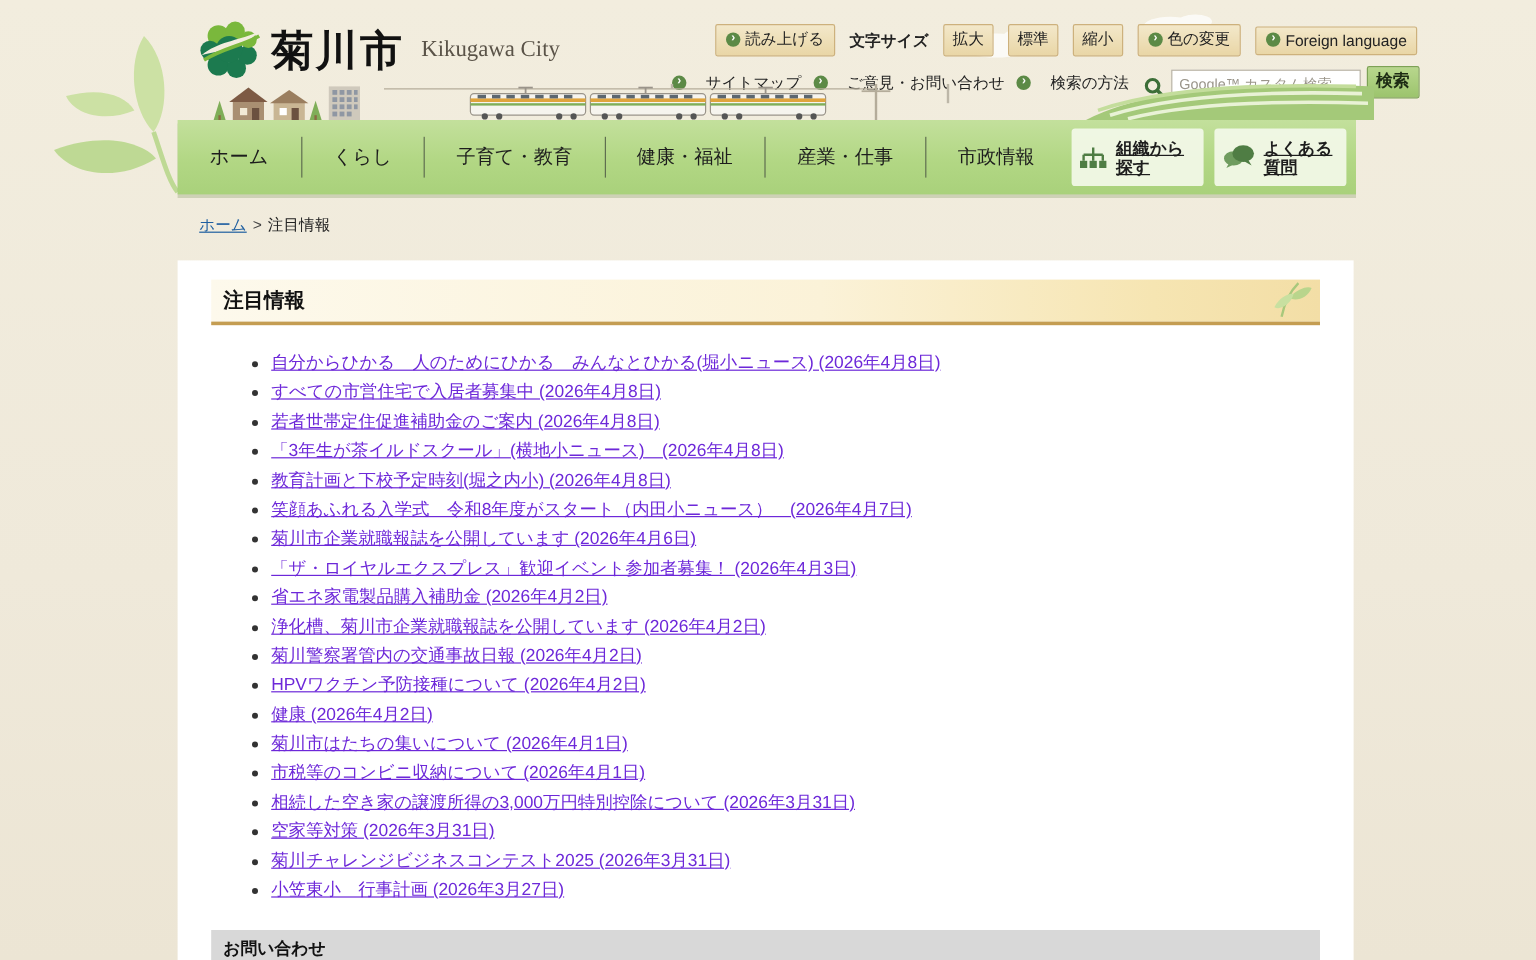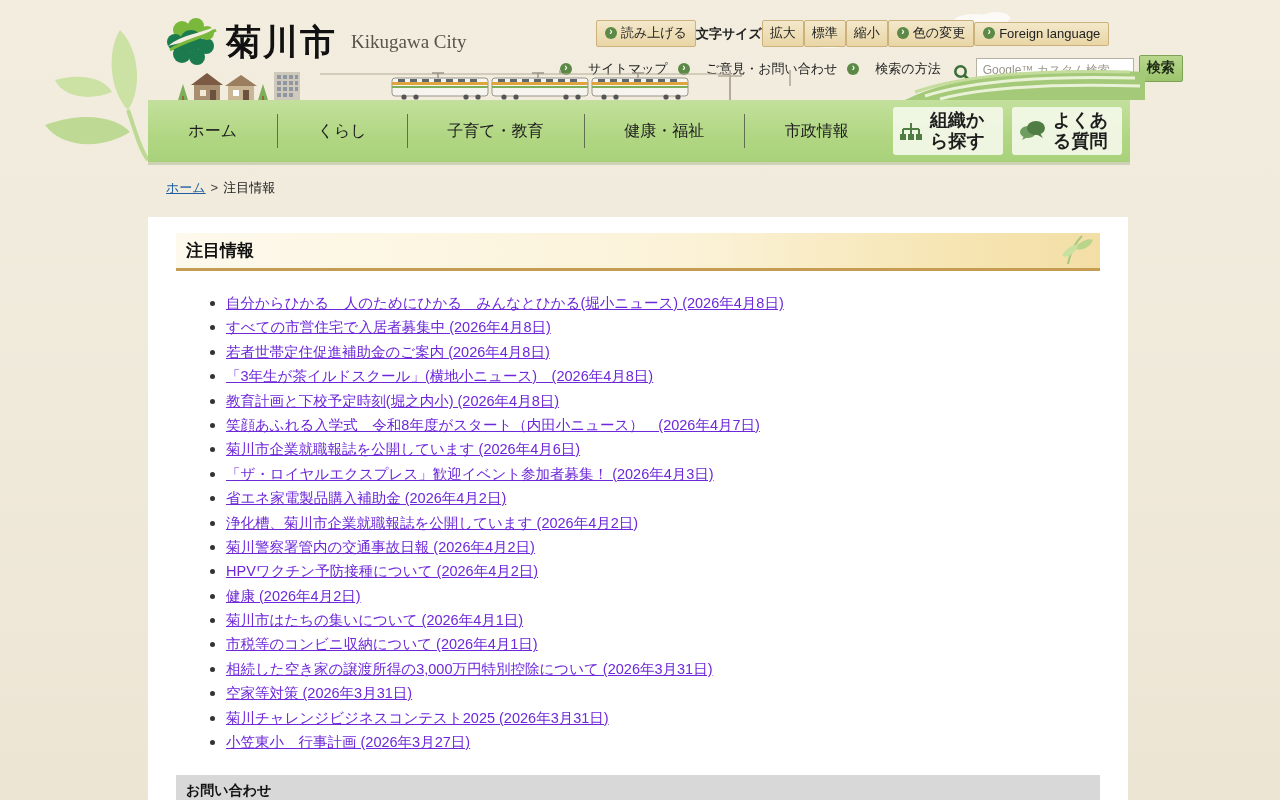--- a/index.html
+++ b/index.html
@@ -12,21 +12,21 @@
   .deco-leaves { position:absolute; left:0; top:10px; width:170px; height:250px; pointer-events:none; }
 
   
   .header { position:absolute; top:0; left:0; width:1280px; height:100px;text-decoration:underline; }
   .clouds { position:absolute; top:8px; left:640px; width:420px; height:50px; pointer-events:none; }
   .logo { position:absolute; left:166px; top:16px; display:flex; align-items:center; cursor:pointer; }
   .logo-mark { width:52px; height:52px; margin-right:8px; }
   .logo-title { font-size:35px; font-weight:bold; color:#111; letter-spacing:2px; }
   .logo-en { font-family:"Liberation Serif",serif; font-size:19px; color:#5a5348; margin-left:14px; }
 
-  .util1 { position:absolute; top:20px; left:596px; width:534px; display:flex; align-items:center; gap:0; font-size:13px; }
+  .util1 { position:absolute; top:20px; left:596px; width:534px; display:flex; align-items:center; gap:12px; font-size:13px; }
   .util2 { position:absolute; top:55px; left:560px; width:570px; display:flex; align-items:center; gap:10px; font-size:13px; }
 
   .tanbtn { display:inline-flex; align-items:center; gap:4px; background:linear-gradient(#f3e8ca,#e9d6a6);
             border:1px solid #cdb17c; border-radius:2px; padding:3px 8px 4px; color:#222; cursor:pointer; white-space:nowrap; }
   .sizebtn { background:linear-gradient(#f3e8ca,#e9d6a6); border:1px solid #cdb17c; border-radius:2px;
              padding:3px 7px 4px; color:#222; cursor:pointer; white-space:nowrap; }
   .plain-label { color:#222; font-weight:bold; white-space:nowrap; }
   .arrow-ic { display:inline-block; width:12px; height:12px; border-radius:50%; background:#5c8a46; color:#fff;
               font-size:10px; line-height:12px; text-align:center; flex:0 0 auto; }
   .arrow-ic::before { content:"\203A"; font-weight:bold; position:relative; top:-1px; }
@@ -45,21 +45,21 @@
   
   .nav { position:absolute; top:100px; left:148px; width:982px; height:62px; display:flex; align-items:stretch;
          background:linear-gradient(180deg,#c3e09c 0%,#b2d784 55%,#a9d17b 100%);
          box-shadow:0 3px 0 rgba(140,160,110,.35); }
   .nav-item { flex:1 1 auto; display:flex; align-items:center; justify-content:center; font-size:16px; color:#1d1d1d;
               cursor:pointer; position:relative; white-space:nowrap; padding:0 8px; }
   .nav-item + .nav-item::before { content:""; position:absolute; left:0; top:14px; bottom:14px; width:1px; background:#5f6e50; }
   .nav-boxes { display:flex; align-items:center; gap:9px; padding:0 8px 0 4px; }
   .nav-box { display:flex; align-items:center; gap:7px; width:110px; height:48px; background:rgba(243,249,233,.92);
              border-radius:3px; cursor:pointer; padding:0 6px; }
-  .nav-box-label { font-size:18px; font-weight:bold; color:#1d1d1d; line-height:1.15; }
+  .nav-box-label { font-size:14px; font-weight:bold; color:#1d1d1d; line-height:1.15;text-decoration:underline; }
   .nav-box svg { flex:0 0 auto; }
 
   
   .crumbs { position:absolute; top:179px; left:166px; font-size:13px; color:#222; }
   .crumbs a { color:#1f5fa0; text-decoration:underline; cursor:pointer; }
   .crumb-sep { margin:0 5px; color:#444; }
 
   
   .content { position:absolute; top:217px; left:148px; width:980px; height:583px; background:#fff; }
   .page-title-bar { position:relative; margin:16px 28px 0; height:38px; display:flex; align-items:center;
@@ -285,20 +285,21 @@
       <path d="M35 37 Q100 20 235 24" stroke="#e9f2d6" stroke-width="3" fill="none"></path>
       <path d="M10 30 Q80 6 225 10" stroke="#c4dd9c" stroke-width="3" fill="none"></path>
     </svg>
   </div>
 
   <div class="nav">
     <div class="nav-item">ホーム</div>
     <div class="nav-item">くらし</div>
     <div class="nav-item">子育て・教育</div>
     <div class="nav-item">健康・福祉</div>
+    <div class="nav-item">産業・仕事</div>
     <div class="nav-item">市政情報</div>
     <div class="nav-boxes">
       <div class="nav-box">
         <svg width="24" height="24" viewBox="0 0 24 24">
           <g stroke="#4f7d44" stroke-width="2" fill="none">
             <line x1="12" y1="4" x2="12" y2="10"></line>
               <line x1="4" y1="10" x2="20" y2="10"></line>
             <line x1="4" y1="10" x2="4" y2="15"></line>
               <line x1="12" y1="10" x2="12" y2="15"></line>
               <line x1="20" y1="10" x2="20" y2="15"></line>

